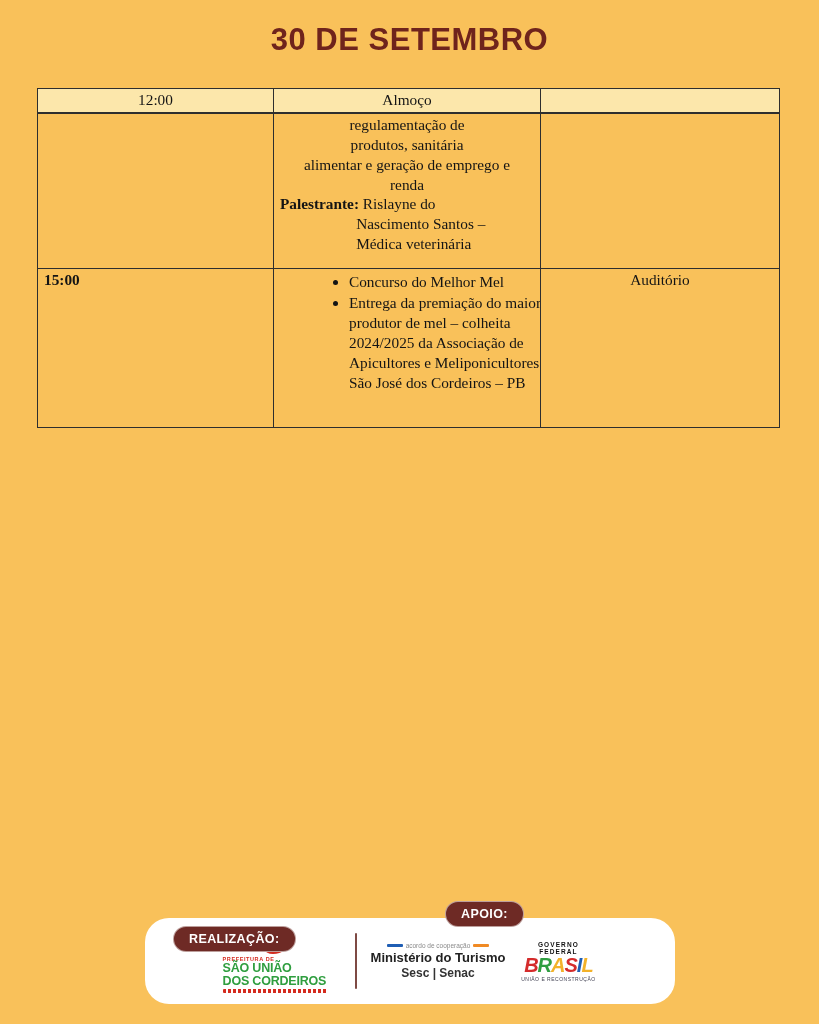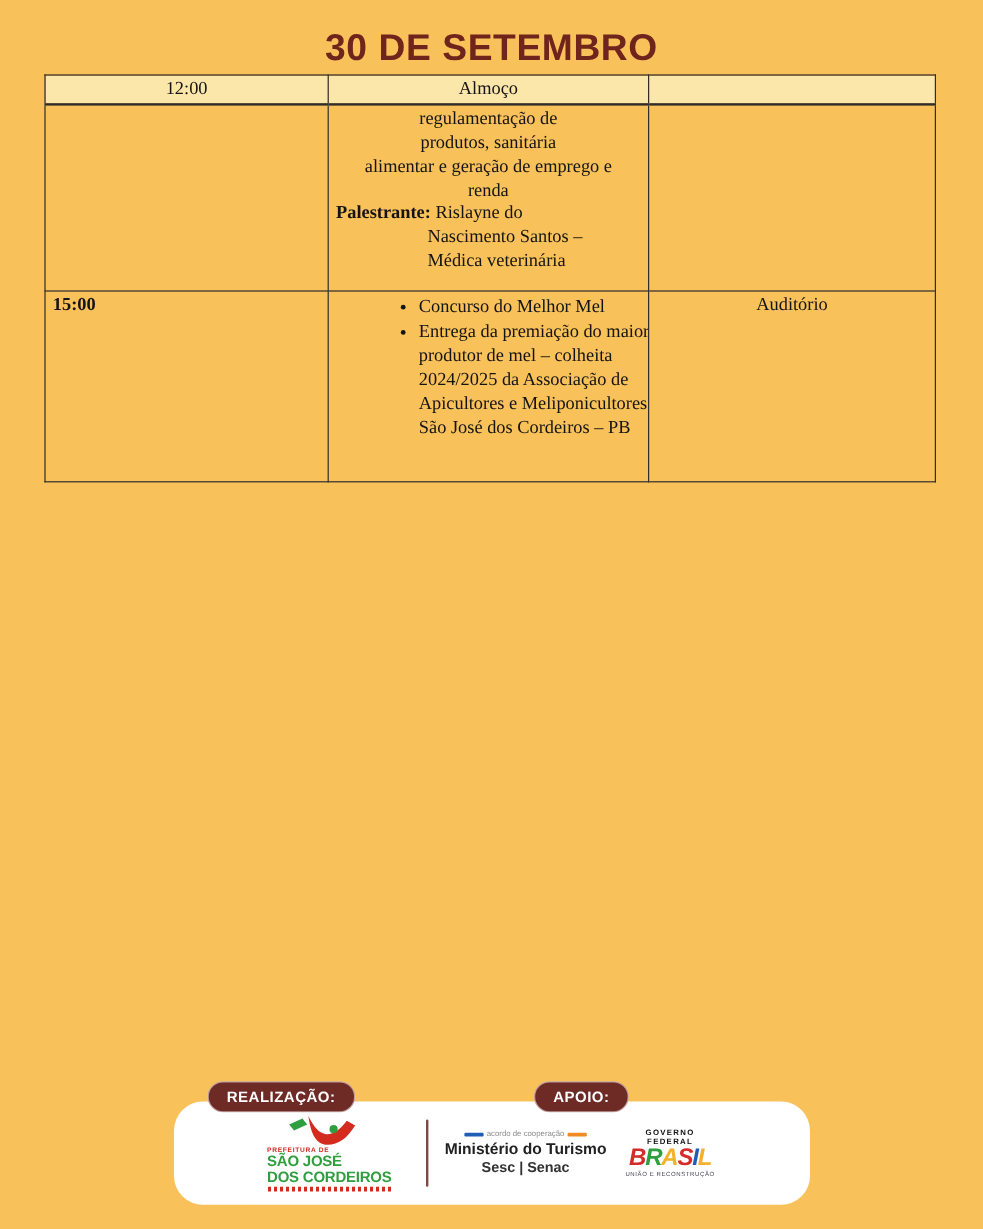--- a/index.html
+++ b/index.html
@@ -11,21 +11,21 @@
   
   .title{
     margin:0;position:absolute;top:22px;left:0;width:819px;
     text-align:center;
     font-family:"Liberation Sans",sans-serif;
     font-weight:800;font-size:31px;letter-spacing:.5px;
     color:#6F241C;
   }
   
   table.schedule{
-    position:absolute;left:37px;top:62px;width:742px;
+    position:absolute;left:37px;top:88px;width:742px;
     border-collapse:collapse;table-layout:fixed;
     color:#141414;font-size:15.3px;line-height:1.3;
     border:1.5px solid #2e2e2e;
   }
   table.schedule td{
     border:1px solid #2e2e2e;vertical-align:top;padding:1px 6px 2px;
     overflow:hidden;
   }
   tr.row-0{height:21px;}
   tr.row-0 td{background:#FCE7AB;border-bottom-width:2px;}
@@ -55,21 +55,21 @@
     gap:14px;padding:0 16px;box-sizing:border-box;
   }
   .pill{
     position:absolute;top:0;z-index:2;
     background:#6E2A25;color:#fff;
     font-family:"Liberation Sans",sans-serif;font-weight:800;
     font-size:12.5px;letter-spacing:.4px;
     padding:5px 15px;border-radius:15px;
     border:1.5px solid rgba(255,255,255,.55);
   }
-  .pill-realizacao{left:28px;}
+  .pill-realizacao{left:28px;margin-top:25px;}
   .pill-apoio{left:300px;}
   .logo{flex:0 0 auto;}
   
   .logo-prefeitura{width:118px;text-align:left;font-family:"Liberation Sans",sans-serif;}
   .pref-mark{display:block;margin:0 0 1px 14px;}
   .pref-line1{font-size:5.5px;font-weight:700;color:#D42B1F;letter-spacing:.6px;}
   .pref-line2,.pref-line3{
     font-size:12.5px;font-weight:800;color:#2F9E3F;line-height:1.02;letter-spacing:-.2px;
   }
   .pref-tagline{
@@ -149,21 +149,21 @@
 
     <div class="sponsor-card">
 
       <div class="logo logo-prefeitura">
         <svg class="pref-mark" width="62" height="26" viewBox="0 0 62 26">
           <path d="M4 8 L15 3 L19 8 L8 13 Z" fill="#2F9E3F"></path>
           <path d="M20 1 C25 11 29 15 34 16 C40 17 46 13 52 5 L59 9 C52 20 45 25 36 25 C27 25 22 17 20 1 Z" fill="#D42B1F"></path>
           <circle cx="41" cy="12" r="3.4" fill="#2F9E3F"></circle>
         </svg>
         <div class="pref-line1">PREFEITURA DE</div>
-        <div class="pref-line2">SÃO JOSÉ</div>
+        <div class="pref-line2">SÃO UNIÃO</div>
         <div class="pref-line3">DOS CORDEIROS</div>
         <div class="pref-tagline"></div>
       </div>
 
       <div class="logo-divider"></div>
 
 
       <div class="logo logo-turismo">
         <div class="coop">
           <span class="dash dash-blue"></span>

